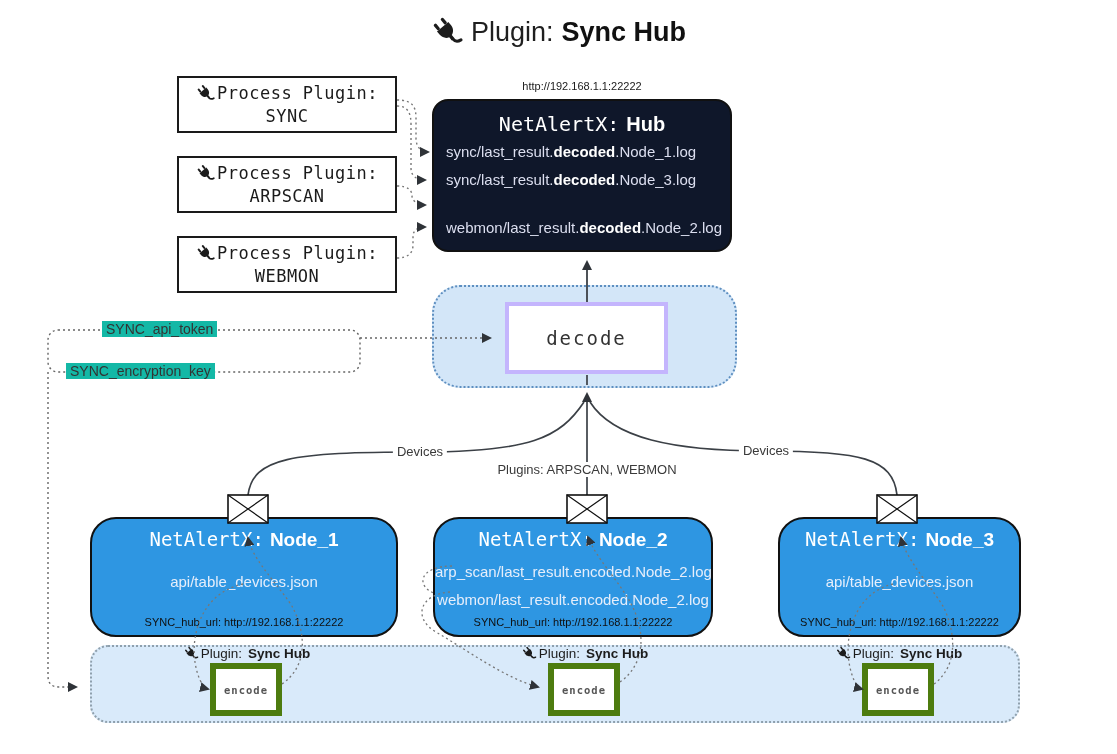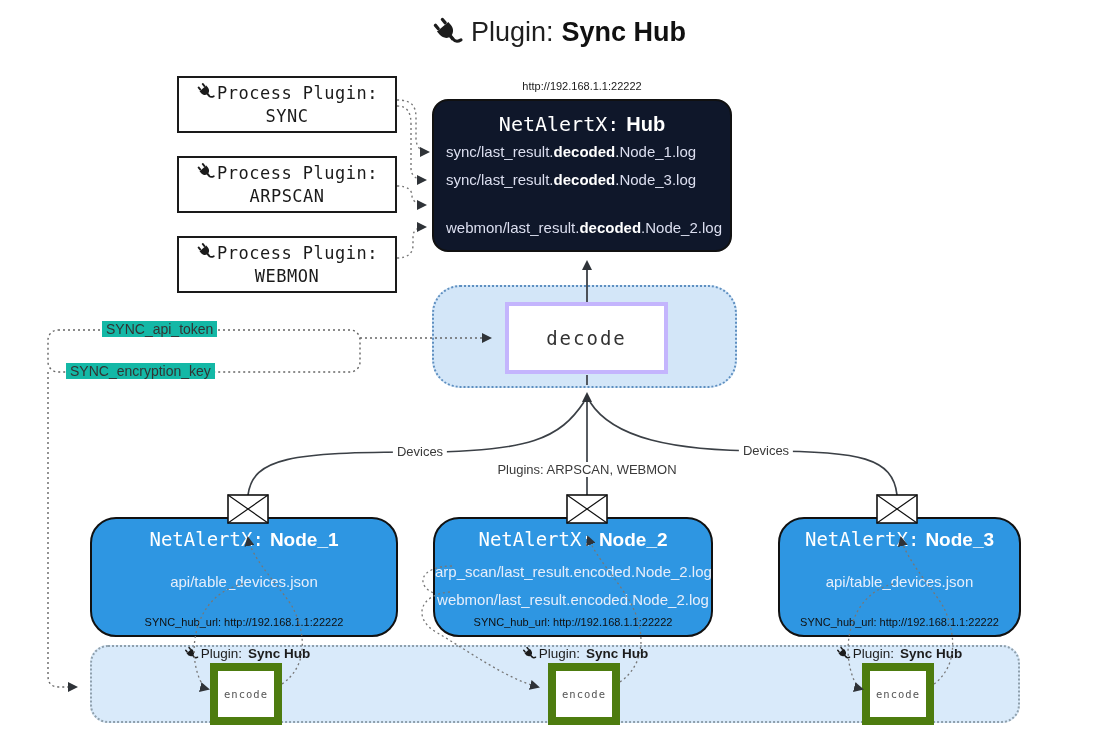--- a/index.html
+++ b/index.html
@@ -9,21 +9,21 @@
 
   
   .title{left:0;right:0;top:16px;display:flex;justify-content:center;align-items:center;gap:8px;z-index:5;}
   .title .t-label{font-size:27px;color:#1f1f1f;font-weight:400;}
   .title .t-name{font-size:27px;color:#111;font-weight:700;}
   .plug-svg{display:inline-block;vertical-align:middle;}
 
   
   .pbox{width:220px;height:57px;background:#fff;border:2px solid #1a1a1a;box-sizing:border-box;
         display:flex;flex-direction:column;align-items:center;justify-content:center;z-index:5;}
-  .pbox .l1{display:flex;align-items:flex-start;gap:2px;font-family:"DejaVu Sans Mono",monospace;
+  .pbox .l1{display:flex;align-items:center;gap:2px;font-family:"DejaVu Sans Mono",monospace;
             font-size:17px;color:#1a1a1a;letter-spacing:.5px;line-height:1.35;}
   .pbox .l2{font-family:"DejaVu Sans Mono",monospace;font-size:17px;color:#1a1a1a;letter-spacing:.5px;line-height:1.35;}
 
   
   .hub-url{left:432px;top:80px;width:300px;text-align:center;font-size:11px;color:#1a1a1a;z-index:5;}
   .hub{left:432px;top:99px;width:300px;height:153px;background:#0f172a;border:2px solid #111;
        border-radius:16px;box-sizing:border-box;z-index:5;}
   .hub-title{position:absolute;left:0;right:0;top:11px;text-align:center;color:#fff;}
   .hub-title .mono{font-family:"DejaVu Sans Mono",monospace;font-size:20px;}
   .hub-title .bold{font-family:"Liberation Sans",sans-serif;font-weight:700;font-size:20px;margin-left:7px;}
@@ -48,22 +48,22 @@
   .node{background:#2e96e2;border:2px solid #111;border-radius:26px;box-sizing:border-box;z-index:5;}
   .node-title{position:absolute;left:0;right:0;top:9px;text-align:center;color:#fff;white-space:nowrap;}
   .node-title .mono{font-family:"DejaVu Sans Mono",monospace;font-size:19px;}
   .node-title .bold{font-family:"Liberation Sans",sans-serif;font-weight:700;font-size:19px;margin-left:6px;}
   .node-file{position:absolute;left:0;right:0;text-align:center;font-size:15px;color:#e6eefb;white-space:nowrap;}
   .node-url{position:absolute;left:0;right:0;bottom:7px;text-align:center;font-size:11px;color:#101010;white-space:nowrap;}
 
   
   .band{left:90px;top:645px;width:930px;height:78px;background:#d9eafa;border:2px dotted #8fa0ad;
         border-radius:18px;box-sizing:border-box;z-index:3;}
-  .enc-box{width:72px;height:62px;background:#fff;border:8px solid #4d7c0f;box-sizing:border-box;
-           display:flex;align-items:center;justify-content:center;z-index:6;}
+  .enc-box{width:72px;height:53px;background:#fff;border:6px solid #4d7c0f;box-sizing:border-box;
+           display:flex;align-items:center;justify-content:center;z-index:6;font-weight:bold;}
   .enc-box span{font-family:"DejaVu Sans Mono",monospace;font-size:10.5px;color:#555;letter-spacing:1px;}
   .enc-label{transform:translateX(-50%);display:flex;align-items:center;gap:2px;white-space:nowrap;
              font-size:13.5px;color:#1c1c1c;z-index:6;}
   .enc-label .bold{font-weight:700;margin-left:4px;}
 
   
   .overlay{position:absolute;left:0;top:0;z-index:40;pointer-events:none;}
 </style>
 </head>
 <body>

